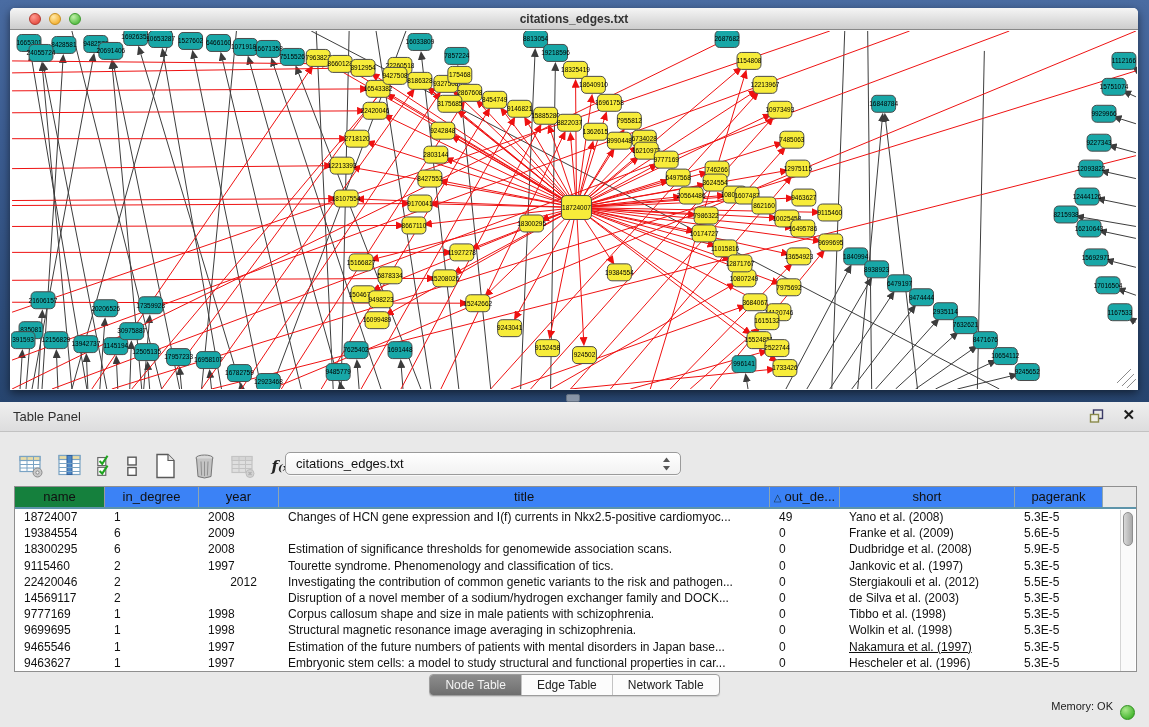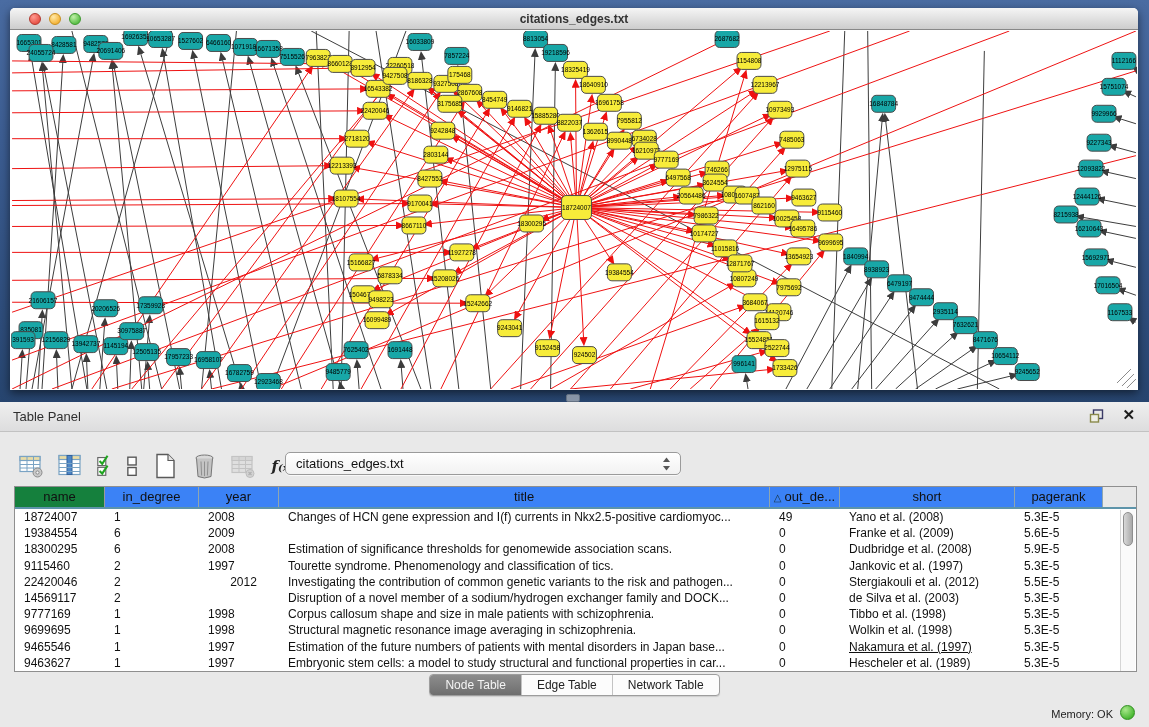--- a/index.html
+++ b/index.html
@@ -62,21 +62,21 @@
     background:linear-gradient(90deg,#d8d8d8,#a9a9a9); border:1px solid #8e8e8e; }
 
   .tabbar { position:absolute; left:0; top:272px; width:1149px; height:24px; text-align:center; }
   .seg { display:inline-flex; border:1px solid #9d9d9d; border-radius:4px; overflow:hidden;
     background:#fcfcfc; box-shadow:0 1px 1px rgba(0,0,0,.12); }
   .tab { font-size:12px; color:#222; padding:3px 15px; border-right:1px solid #c3c3c3; }
   .tab:last-child { border-right:none; }
   .tab.active { background:linear-gradient(#8d8d8d,#6e6e6e); color:#f4f4f4; }
 
   .status-bar { position:absolute; left:0; bottom:0; width:1149px; height:27px; background:#e9e9e9; }
-  .memory { position:absolute; right:36px; top:8px; font-size:11px; color:#222; }
+  .memory { position:absolute; right:36px; top:0; font-size:11px; color:#222; }
   .mem-dot { position:absolute; right:14px; top:5px; width:15px; height:15px; border-radius:50%;
     background:radial-gradient(circle at 35% 30%, #a8e88a, #46b630 75%); border:1px solid #2f8f1f; }
 </style>
 </head>
 <body>
 
 <div class="network-region">
   <div class="graph-window">
     <div class="titlebar">
       <div class="lights">
@@ -987,21 +987,21 @@
           <div class="td" style="width: 70px;">0</div>
           <div class="td" style="width: 175px; text-decoration: underline;">Nakamura et al. (1997)</div>
           <div class="td" style="width: 88px;">5.3E-5</div>
         </div>
         <div class="tr">
           <div class="td" style="width: 90px;">9463627</div>
           <div class="td" style="width: 94px;">1</div>
           <div class="td" style="width: 80px;">1997</div>
           <div class="td" style="width: 491px;">Embryonic stem cells: a model to study structural and functional properties in car...</div>
           <div class="td" style="width: 70px;">0</div>
-          <div class="td" style="width: 175px;">Hescheler et al. (1989)</div>
+          <div class="td" style="width: 175px;">Hescheler et al. (1996)</div>
           <div class="td" style="width: 88px;">5.3E-5</div>
         </div>
       </div>
     <div class="vscroll">
       <div class="vthumb"></div>
     </div>
   </div>
 
   <div class="tabbar">
     <div class="seg" id="tabseg">

